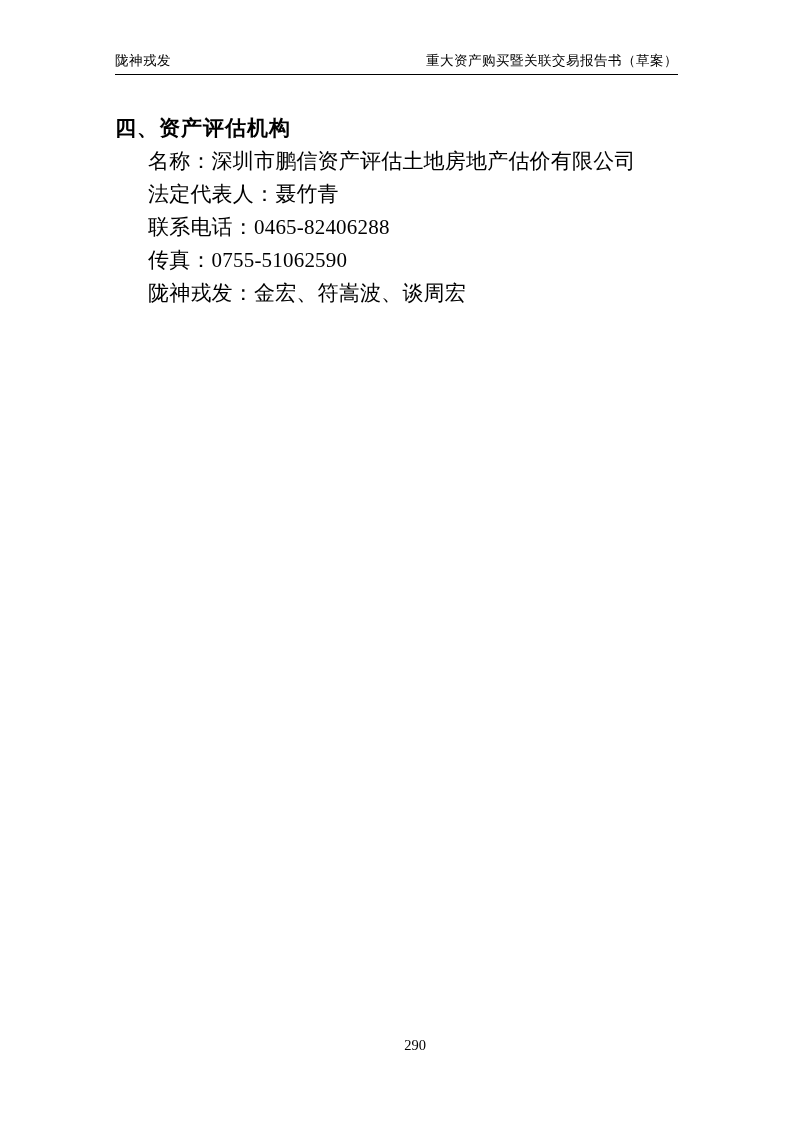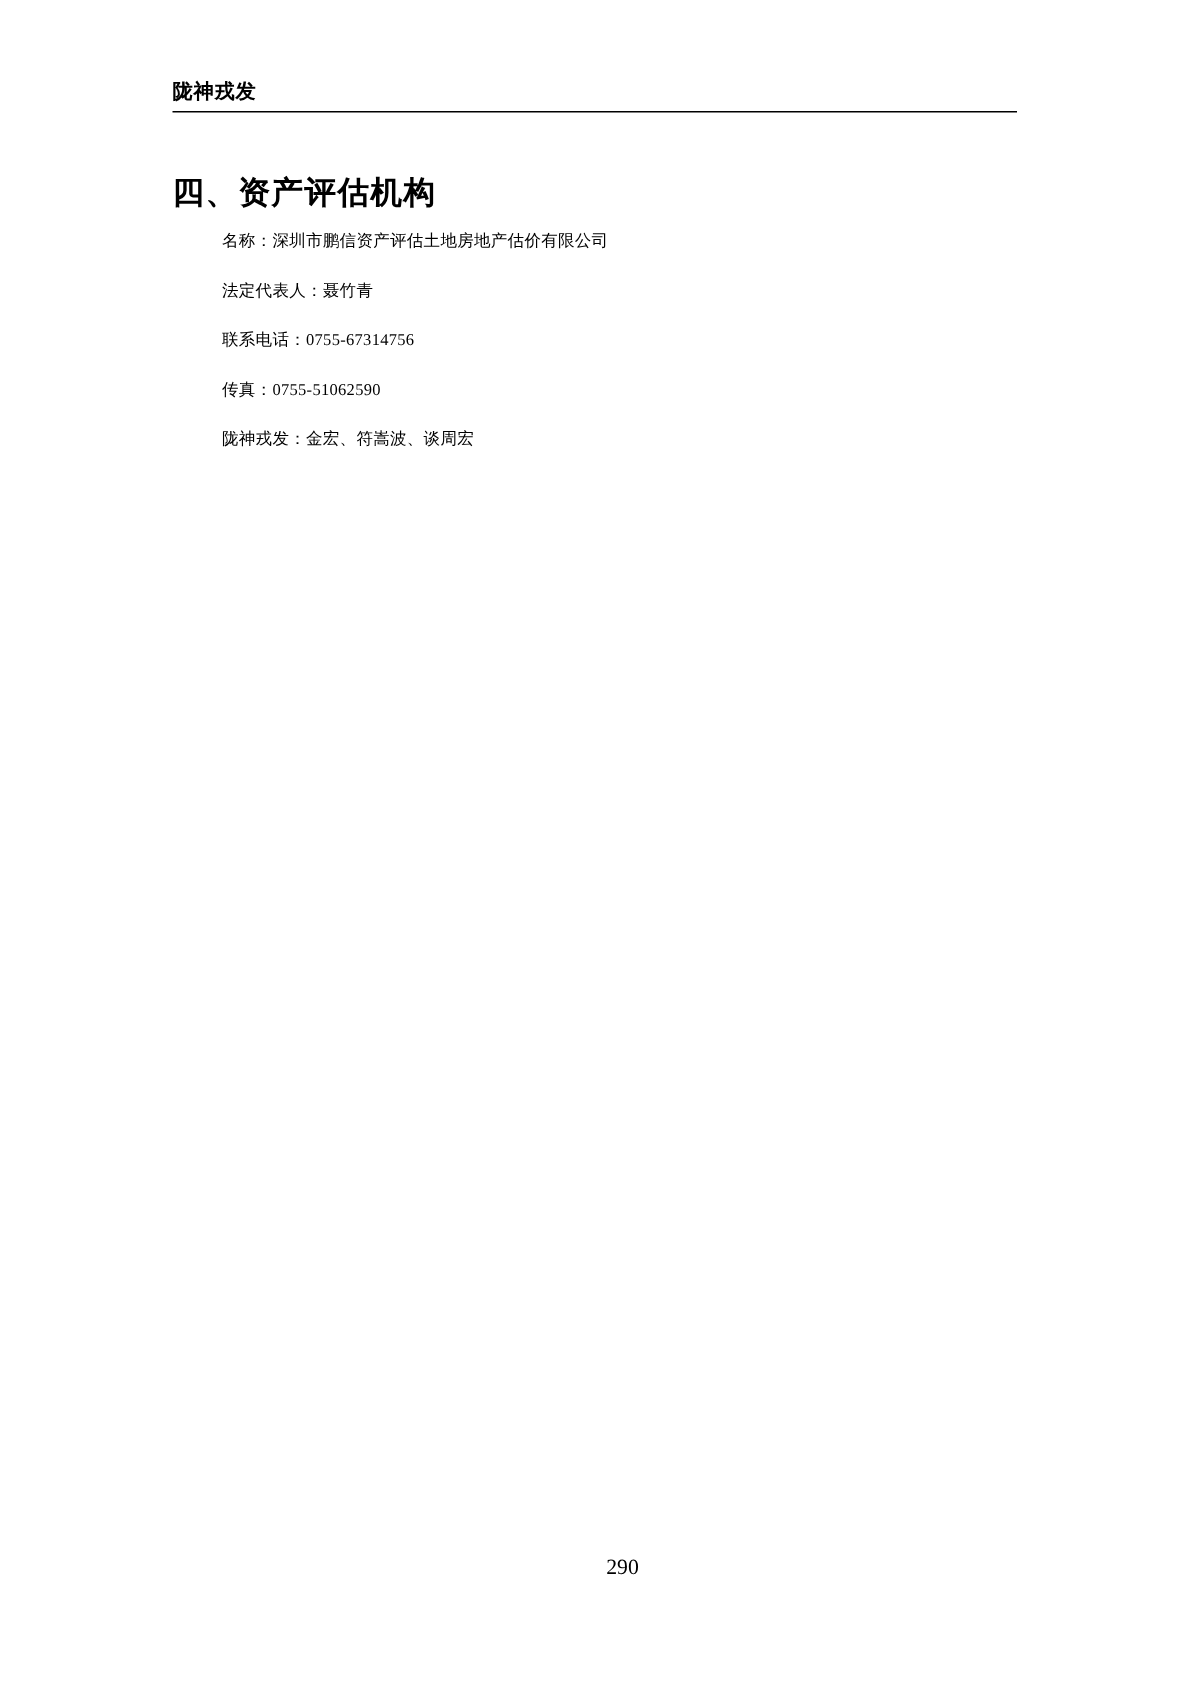--- a/index.html
+++ b/index.html
@@ -20,21 +20,21 @@
   .header {
     position: absolute;
     top: 48px;
     left: 115px;
     right: 115px;
     height: 22px;
     display: flex;
     align-items: flex-end;
     justify-content: space-between;
     font-size: 13.5px;
-    font-weight: bold;
+    font-weight: normal;
     letter-spacing: 0.5px;
   }
   .header-rule {
     position: absolute;
     top: 74px;
     left: 115px;
     right: 115px;
     border-top: 1px solid #000000;
     height: 0;
   }
@@ -54,21 +54,21 @@
     font-family: "Liberation Sans", "DejaVu Sans", sans-serif;
     text-align: right;
   }
   .body-block {
     position: absolute;
     top: 145px;
     left: 148px;
     right: 90px;
   }
   .body-line {
-    font-size: 11px;
+    font-size: 21px;
     line-height: 32.5px;
     margin: 0 0 0.5px 0;
     white-space: nowrap;
     letter-spacing: 0.2px;
   }
   .page-number {
     position: absolute;
     bottom: 68px;
     left: 0;
     right: 0;
@@ -78,28 +78,29 @@
     padding-left: 37px;
   }
 </style>
 </head>
 <body>
 
 <div class="page">
 
   <div class="header">
     <span class="header-left">陇神戎发</span>
+    <span class="header-right">重大资产购买暨关联交易报告书（草案）</span>
   </div>
   <div class="header-rule"></div>
 
   <h1 class="section-title">四、资产评估机构</h1>
 
   <div class="body-block">
     <p class="body-line">名称：深圳市鹏信资产评估土地房地产估价有限公司</p>
     <p class="body-line">法定代表人：聂竹青</p>
-    <p class="body-line">联系电话：0755-67314756</p>
+    <p class="body-line">联系电话：0465-82406288</p>
     <p class="body-line">传真：0755-51062590</p>
     <p class="body-line">陇神戎发：金宏、符嵩波、谈周宏</p>
   </div>
 
   <div class="page-number">290</div>
 
 </div>
 
 </body></html>

